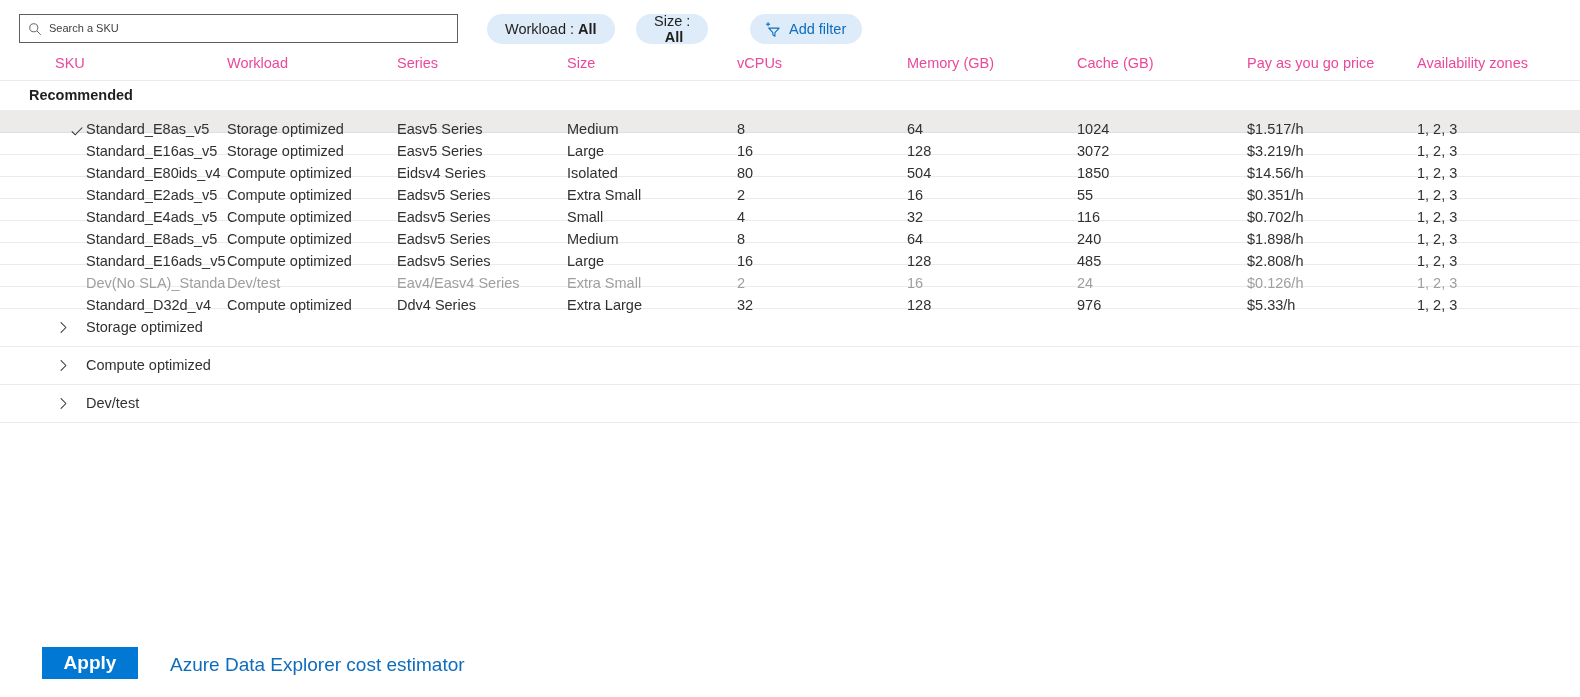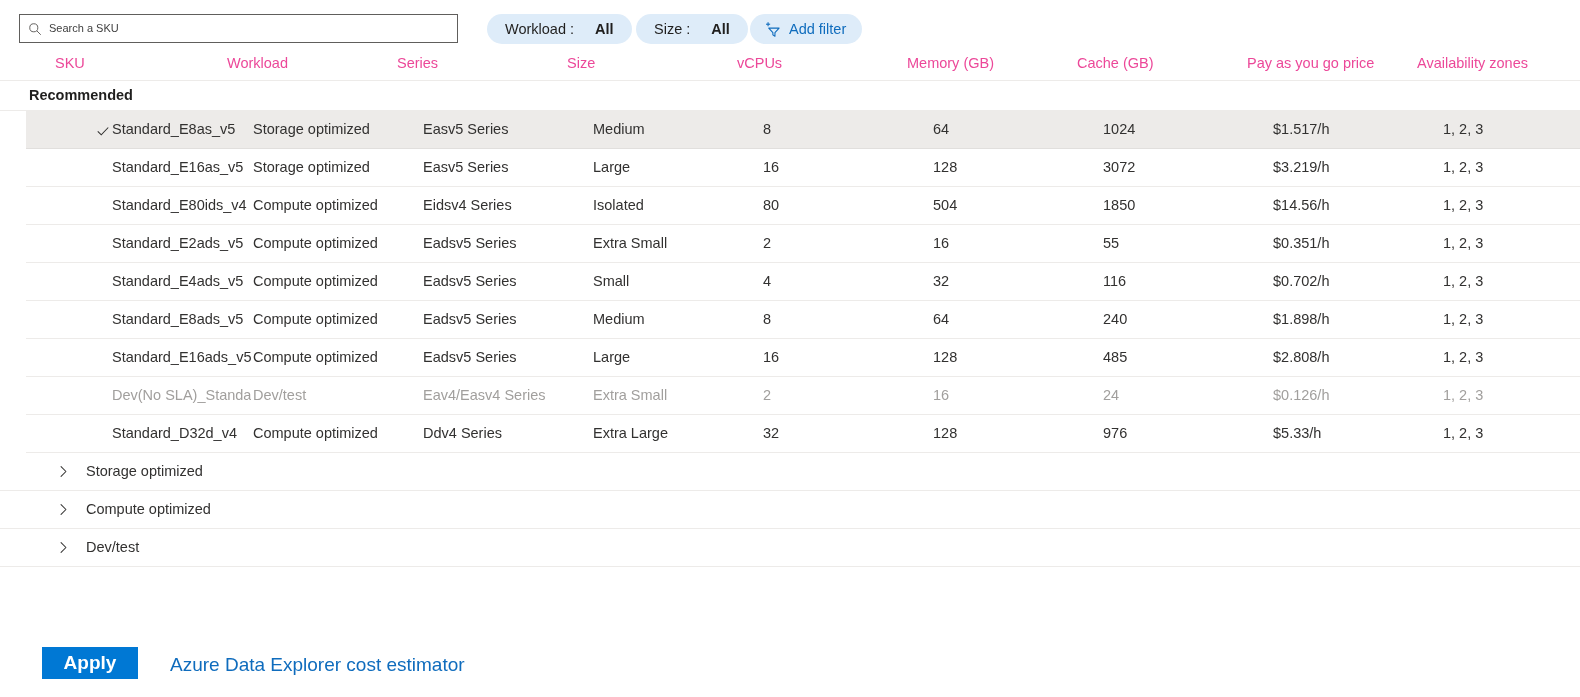--- a/index.html
+++ b/index.html
@@ -26,23 +26,23 @@
   .search-icon { width: 14px; height: 14px; flex: 0 0 14px; margin-right: 7px; display:block; }
   .search-ph { font-size: 11px; color: #404040; line-height: 1; }
 
   .pill {
     position: absolute; top: 14px; height: 30px;
     background: #deecf9; border-radius: 15px;
     display: flex; align-items: center; justify-content: center;
     padding: 3px 18px; font-size: 14.5px; color: #201f1e;
     white-space: nowrap; cursor: pointer;
   }
-  .pill b { font-weight: 700; margin-left: 21px; }
+  .pill b { font-weight: 700; margin-left: 4px; }
   #pill-workload { left: 487px; }
-  #pill-size     { left: 636px; }
+  #pill-size     { left: 636px; flex-direction: column; }
   #pill-addfilter{ left: 750px; color: #0f6cbd; padding: 0 16px 0 14px; }
   .filter-add-icon { width: 17px; height: 17px; margin-right: 8px; display:block; }
 
   
   .grid { position: absolute; left: 0; top: 48px; right: 0; }
 
   .hdr {
     height: 33px; position: relative;
     border-bottom: 1px solid #edebe9;
   }
@@ -51,23 +51,22 @@
   .grouphdr {
     height: 30px; position: relative;
     border-bottom: 1px solid #edebe9;
   }
   .grouphdr span {
     position: absolute; left: 29px; top: 6px;
     font-size: 14.5px; font-weight: 600; color: #201f1e;
   }
 
   .row {
-    position: relative; height: 38px;
+    position: relative; height: 22px;
     border-bottom: 1px solid #edebe9;
-    margin-left: 26px;
   }
   .row.selected { background: #edebe9; border-bottom-color: #e1dfdd; }
   .row .cell {
     position: absolute; top: 10px;
     font-size: 14.5px; color: #323130;
     white-space: nowrap; overflow: hidden;
   }
   .row.disabled .cell { color: #a19f9d; }
 
   .check-icon {

